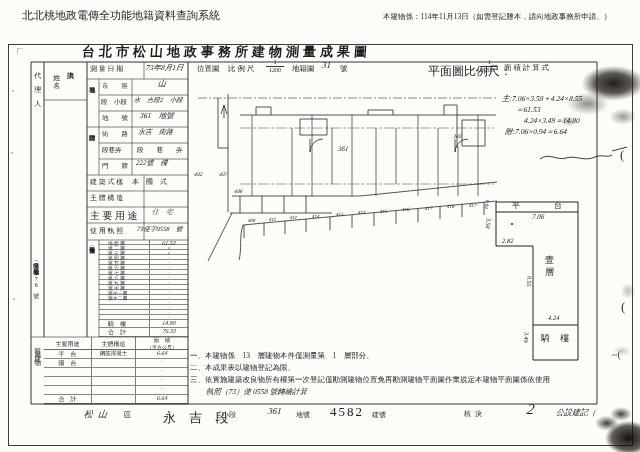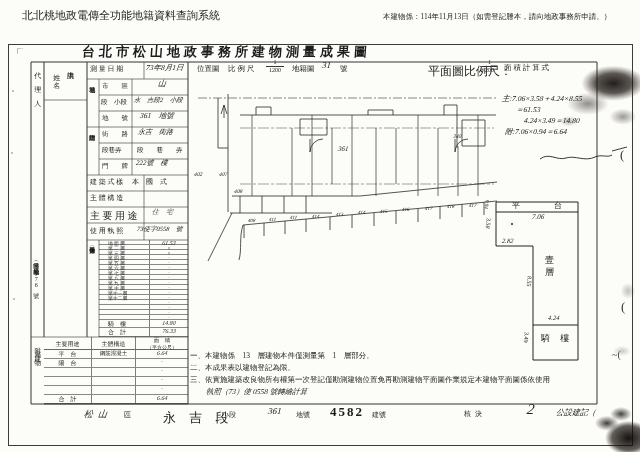--- a/index.html
+++ b/index.html
@@ -284,21 +284,21 @@
   <span class="t" style="left:190px;top:364px;font-size:7.5px;">二、本成果表以建物登記為限。</span>
   <span class="t" style="left:190px;top:376px;font-size:7.5px;">三、依實施建築改良物所有權第一次登記僅勘測建物位置免再勘測建物平面圖作業規定本建物平面圖係依使用</span>
   <span class="t hw" style="left:206px;top:388px;font-size:7.5px;">執照（73）使 0558 號轉繪計算</span>
 
   <span class="t hw" style="left:84px;top:410px;font-size:9px;letter-spacing:5px;">松山</span>
   <span class="t" style="left:124px;top:412px;font-size:7px;">區</span>
   <span class="t" style="left:163px;top:411px;font-size:13px;letter-spacing:5px;">永 吉 段</span>
   <span class="t" style="left:222px;top:412px;font-size:7px;">小段</span>
   <span class="t hw" style="left:268px;top:407px;font-size:9px;">361</span>
   <span class="t" style="left:296px;top:412px;font-size:7px;">地號</span>
-  <span class="t" style="left:330px;top:405px;font-size:13px;letter-spacing:2px;font-weight:bold;">4582</span>
+  <span class="t" style="left:330px;top:405px;font-size:13px;letter-spacing:2px;font-weight:normal;">4582</span>
   <span class="t" style="left:372px;top:412px;font-size:7px;">建號</span>
   <span class="t" style="left:464px;top:411px;font-size:7px;letter-spacing:4px;">核決</span>
   <span class="t hw" style="left:527px;top:402px;font-size:15px;">2</span>
   <span class="t hw" style="left:556px;top:409px;font-size:8px;">公設建記（</span>
 
   <div class="stain" style="left:545px;top:62px;width:95px;height:76px;background:
       radial-gradient(ellipse 40px 22px at 72% 28%, rgba(15,12,10,.92) 0%, rgba(30,25,20,.72) 45%, rgba(60,50,40,.25) 68%, transparent 80%),
       radial-gradient(ellipse 28px 15px at 45% 55%, rgba(40,33,26,.5), transparent 75%),
       radial-gradient(ellipse 18px 11px at 82% 72%, rgba(40,33,26,.45), transparent 75%),
       radial-gradient(ellipse 12px 7px at 25% 78%, rgba(60,50,40,.35), transparent 75%);"></div>

